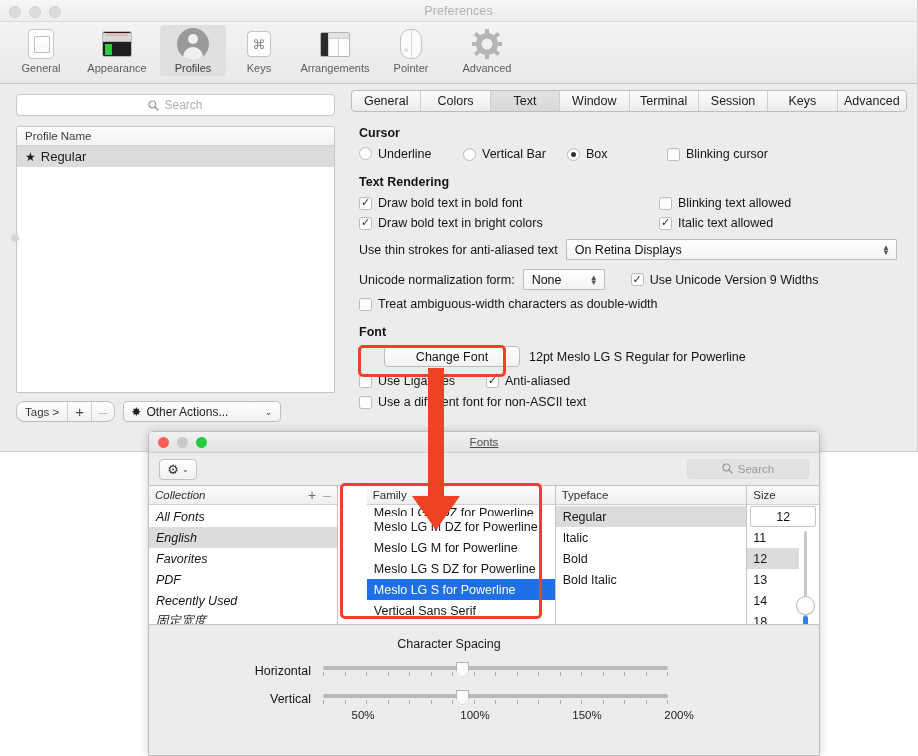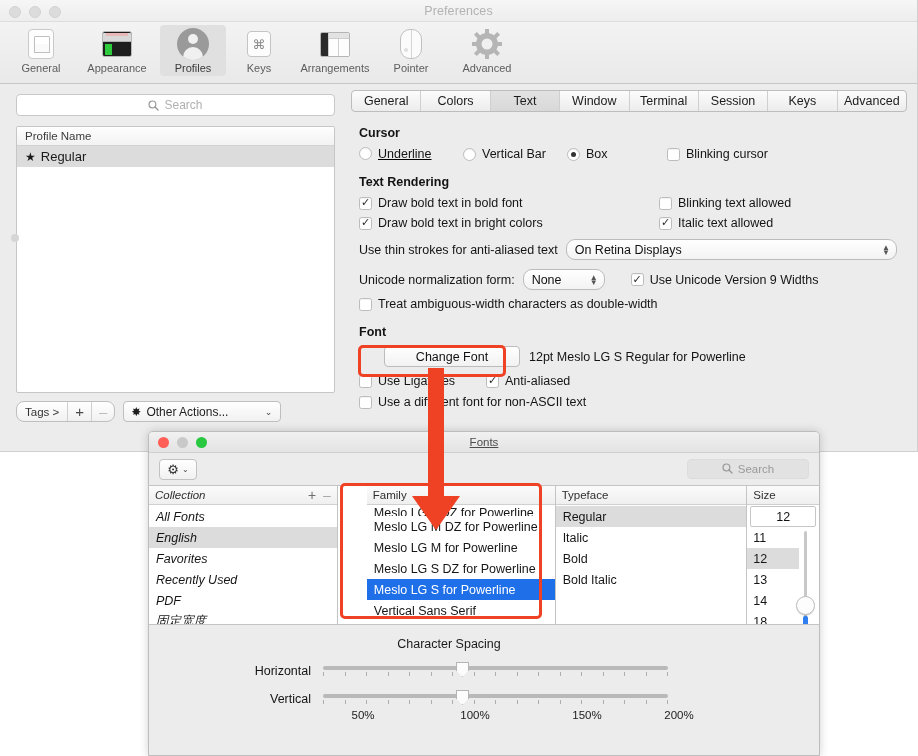--- a/index.html
+++ b/index.html
@@ -181,21 +181,21 @@
     box-shadow: inset 0 1px 1px rgba(0,0,0,.05); position:relative; flex:none;
     display:flex;align-items:center;justify-content:center;
   }
   .cbx.on::after{
     content:'✓'; font-size:11px; color:#2a2a2a; line-height:1; margin-top:-1px;
   }
   .ctl-lbl { font-size:12.5px; color:#141414; margin-left:6px; white-space:nowrap; }
   .plain-lbl { font-size:12.5px; color:#141414; white-space:nowrap; }
 
   .popup {
-    height:21px; border:1px solid #bcbcbc; border-radius:9px;
+    height:21px; border:1px solid #bcbcbc; border-radius:1px;
     background: linear-gradient(180deg,#ffffff,#f3f3f3);
     display:flex;align-items:center; padding:0 20px 0 8px; position:relative;
     font-size:12.5px; color:#111;
   }
   .popup .arrows {
     position:absolute; right:6px; top:50%; transform:translateY(-50%);
     display:flex;flex-direction:column;align-items:center;line-height:5px;
     font-size:8px;color:#555;
   }
 
@@ -424,21 +424,21 @@
           <div class="tab sel">Text</div>
           <div class="tab">Window</div>
           <div class="tab">Terminal</div>
           <div class="tab">Session</div>
           <div class="tab">Keys</div>
           <div class="tab">Advanced</div>
         </div>
 
         <div class="sec-title">Cursor</div>
         <div class="row">
-          <div style="display:flex;align-items:flex-start;width:104px;text-decoration:underline;">
+          <div style="display:flex;align-items:flex-start;width:104px;">
             <span class="radio"></span>
             <span class="ctl-lbl">Underline</span>
           </div>
           <div style="display:flex;align-items:center;width:104px;">
             <span class="radio"></span>
             <span class="ctl-lbl">Vertical Bar</span>
           </div>
           <div style="display:flex;align-items:center;width:100px;">
             <span class="radio on"></span>
             <span class="ctl-lbl">Box</span>
@@ -571,22 +571,22 @@
           <span>Collection</span>
           <span class="hdr-btns">
             <span>+</span>
             <span style="color:#a9a9a9;">–</span>
           </span>
         </div>
         <div class="col-list">
           <div class="li">All Fonts</div>
           <div class="li sel-grey">English</div>
           <div class="li">Favorites</div>
+          <div class="li">PDF</div>
           <div class="li">Recently Used</div>
-          <div class="li">PDF</div>
           <div class="li">固定宽度</div>
 
         </div>
       </div>
 
       <div class="col col-family">
         <div class="col-head">
           <span>Family</span>
         </div>
         <div class="col-list">

